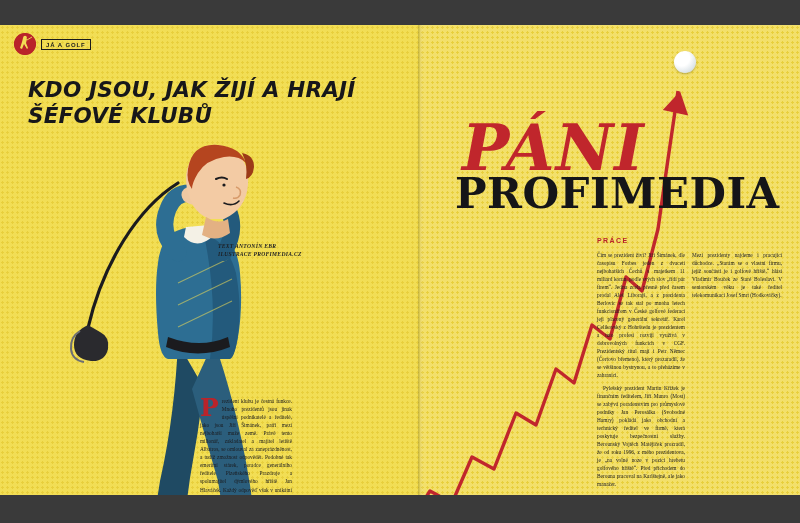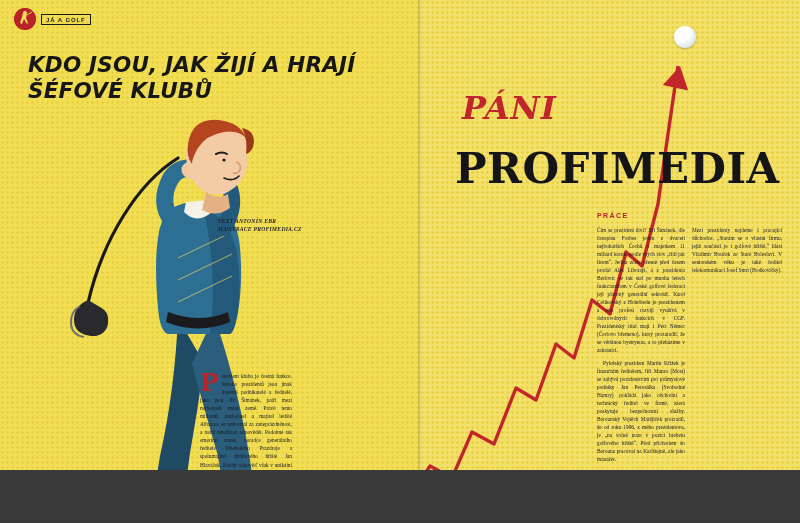--- a/index.html
+++ b/index.html
@@ -7,20 +7,21 @@
     padding: 0;
     background: #3a3a3a;
   }
   .page {
     position: relative;
     width: 800px;
     height: 470px;
     overflow: hidden;
     background: #f0dd52;
     font-family: "Liberation Sans", sans-serif;
+    margin-top: 25px;
   }
   
   .halftone {
     position: absolute;
     inset: 0;
     background-image: radial-gradient(#e8cf3c 1.1px, transparent 1.2px);
     background-size: 5px 5px;
     background-position: 0 0;
   }
   .page-left-bg {
@@ -117,21 +118,21 @@
     padding: 1px 3px 0 0;
     color: #b9242a;
   }
   
   .title-pani {
     position: absolute;
     left: 462px; top: 92px;
     font-family: "DejaVu Serif", serif;
     font-style: italic;
     font-weight: bold;
-    font-size: 32px;
+    font-size: 63px;
     letter-spacing: 1px;
     color: #c0262c;
     line-height: 1;
   }
   .title-prezidenti {
     position: absolute;
     left: 455px; top: 148px;
     font-family: "DejaVu Serif", serif;
     font-weight: bold;
     font-size: 42px;

